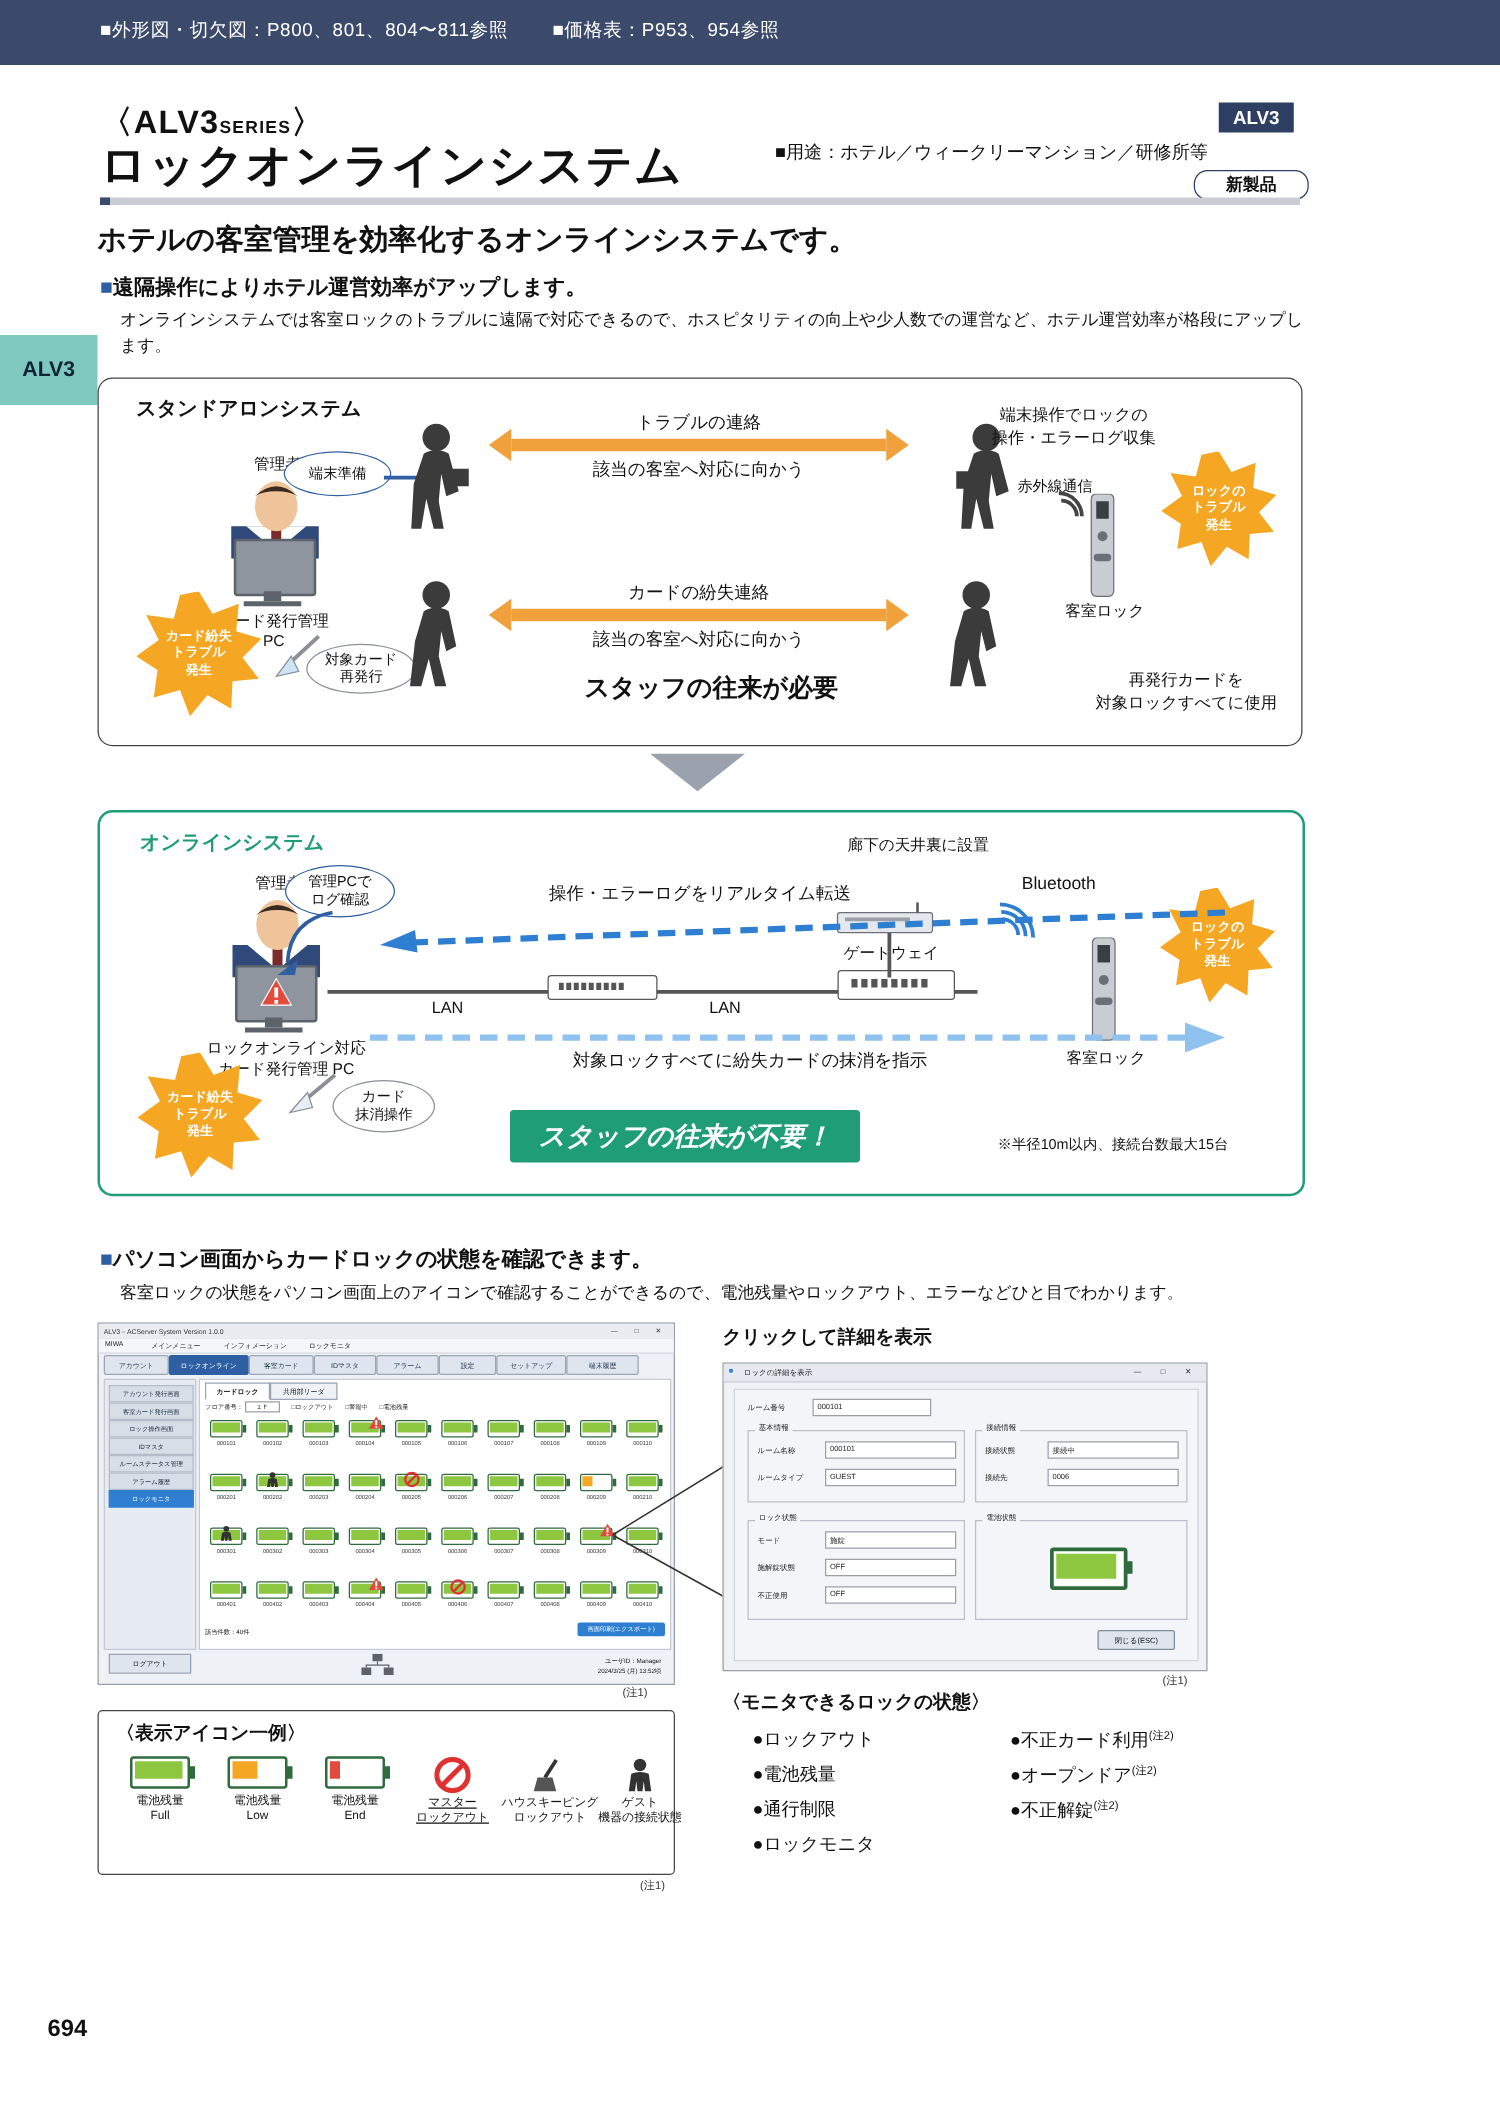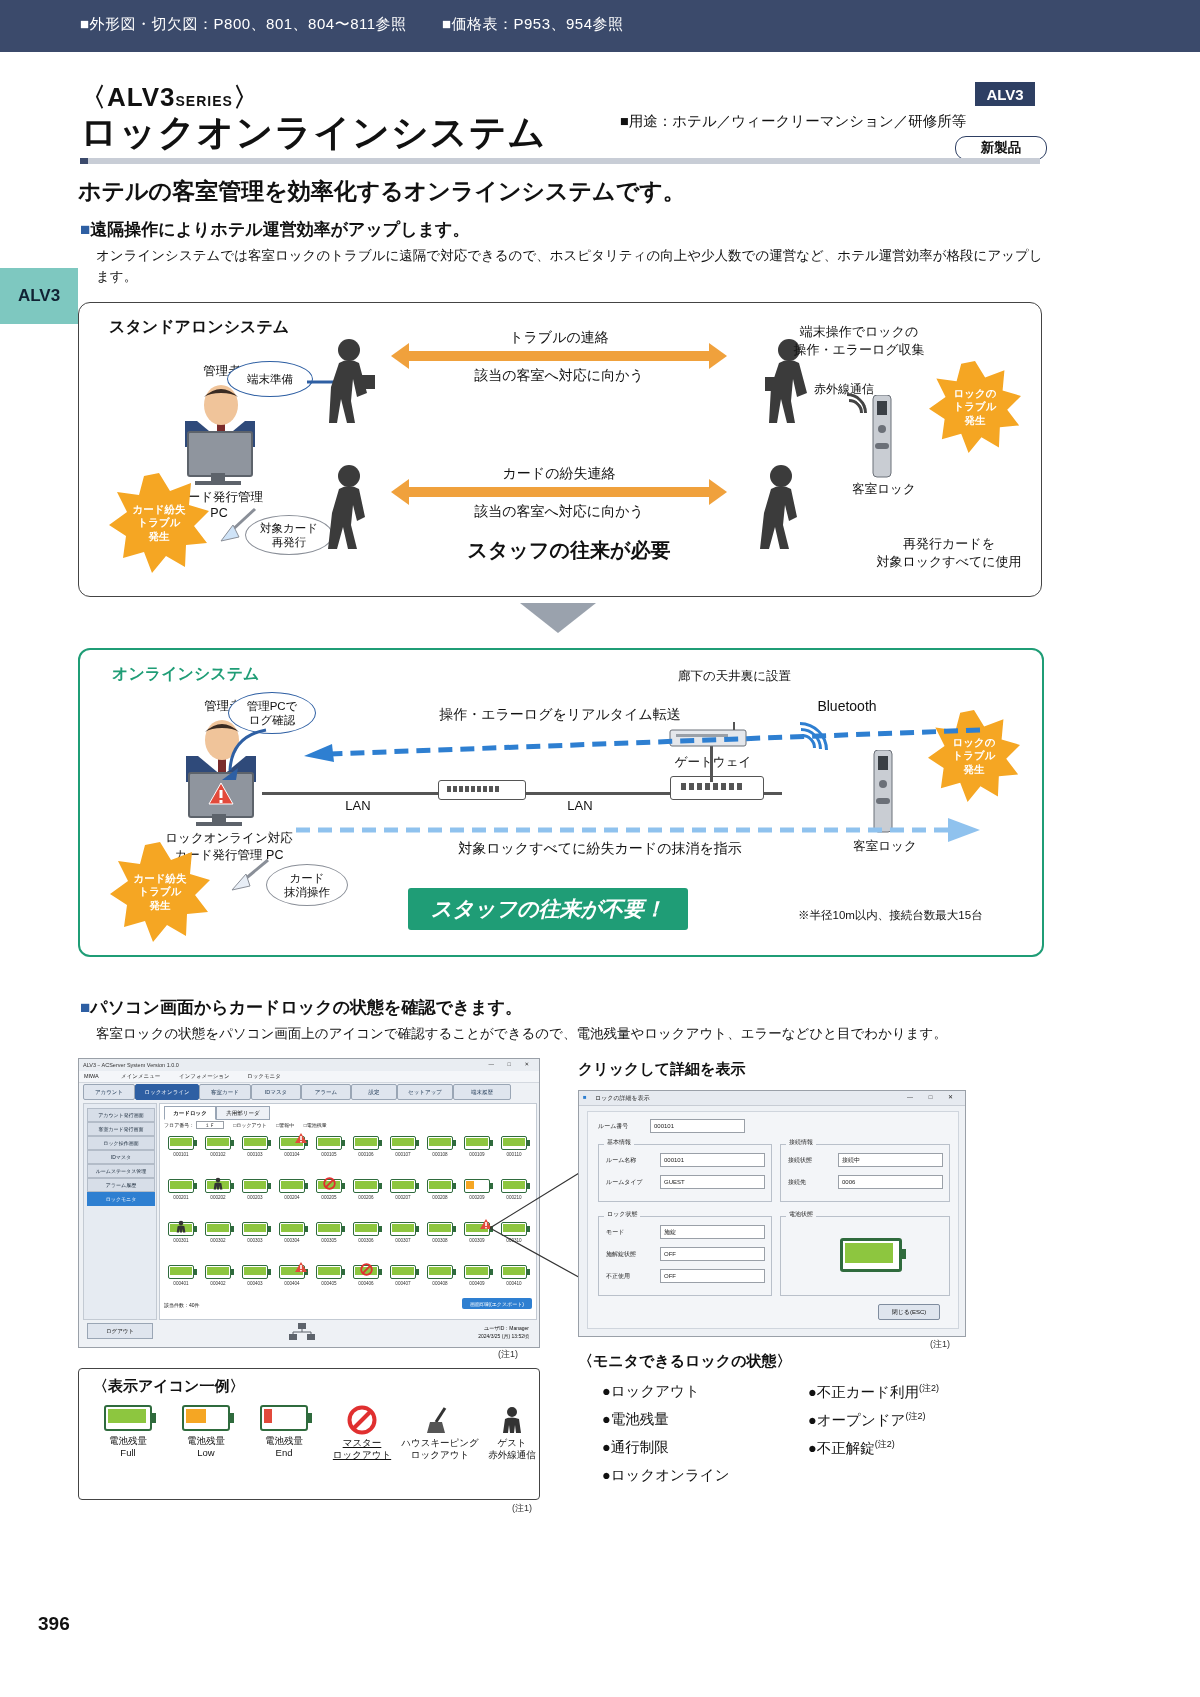--- a/index.html
+++ b/index.html
@@ -771,29 +771,29 @@
       </svg>
       <span style="white-space:pre-line;">ハウスキーピング
 ロックアウト</span>
     </div>
     <div class="lg-item" style="left:394px;">
       <svg width="30" height="30" style="display:block;margin:0 auto 2px;">
         <circle cx="15" cy="7" r="5" fill="#333"></circle>
         <path d="M8 14 q7 -3 14 0 l2 14 h-5 l-1 -8 l-1 8 h-4 l-1 -8 l-1 8 h-5 z" fill="#333"></path>
       </svg>
       <span style="white-space:pre-line;">ゲスト
-赤外線通信</span>
+機器の接続状態</span>
     </div>
   </div>
   <div class="note1r" style="left:512px;top:1502px;">(注1)</div>
 
   <div class="monlist-t">〈モニタできるロックの状態〉</div>
   <div class="mon-item" style="left:602px;top:1382px;">●ロックアウト</div>
   <div class="mon-item" style="left:602px;top:1410px;">●電池残量</div>
   <div class="mon-item" style="left:602px;top:1438px;">●通行制限</div>
-  <div class="mon-item" style="left:602px;top:1466px;">●ロックオンライン</div>
+  <div class="mon-item" style="left:602px;top:1466px;">●ロックモニタ</div>
   <div class="mon-item" style="left:808px;top:1382px;"><span>●不正カード利用</span><sup>(注2)</sup></div>
   <div class="mon-item" style="left:808px;top:1410px;"><span>●オープンドア</span><sup>(注2)</sup></div>
   <div class="mon-item" style="left:808px;top:1438px;"><span>●不正解錠</span><sup>(注2)</sup></div>
 
 
-  <div class="pageno">396</div>
+  <div class="pageno">694</div>
 </div>
 
 </body></html>

